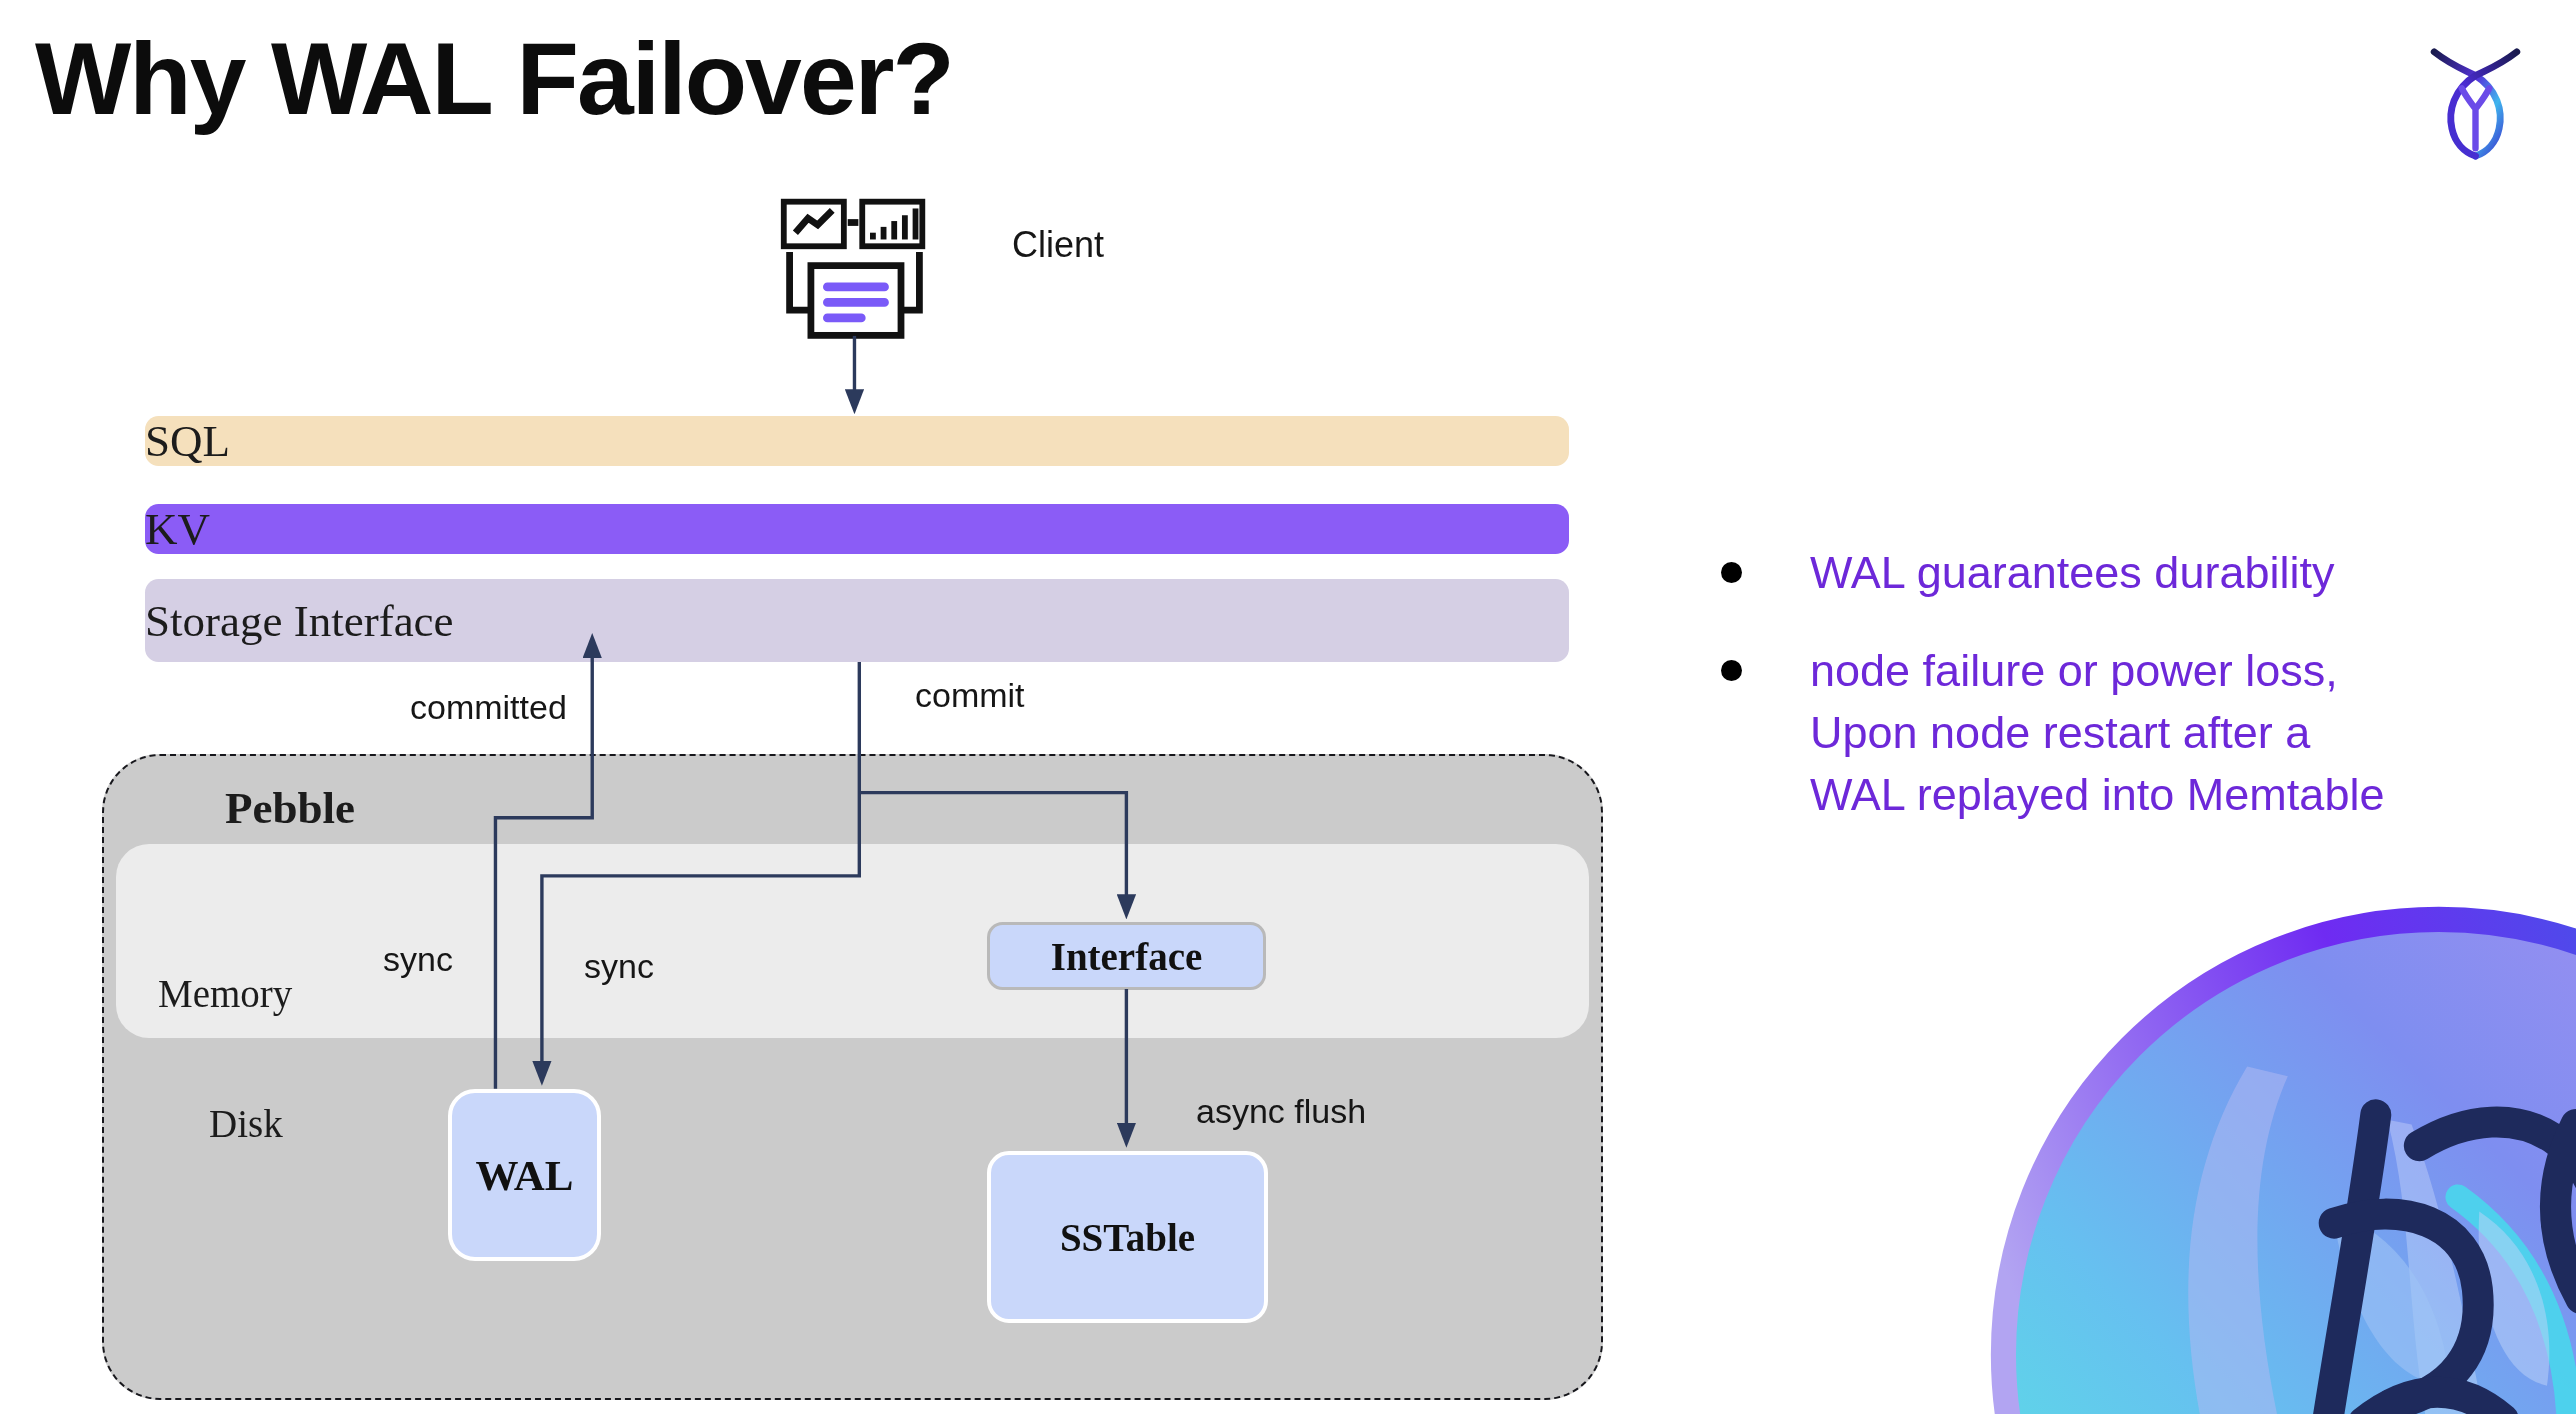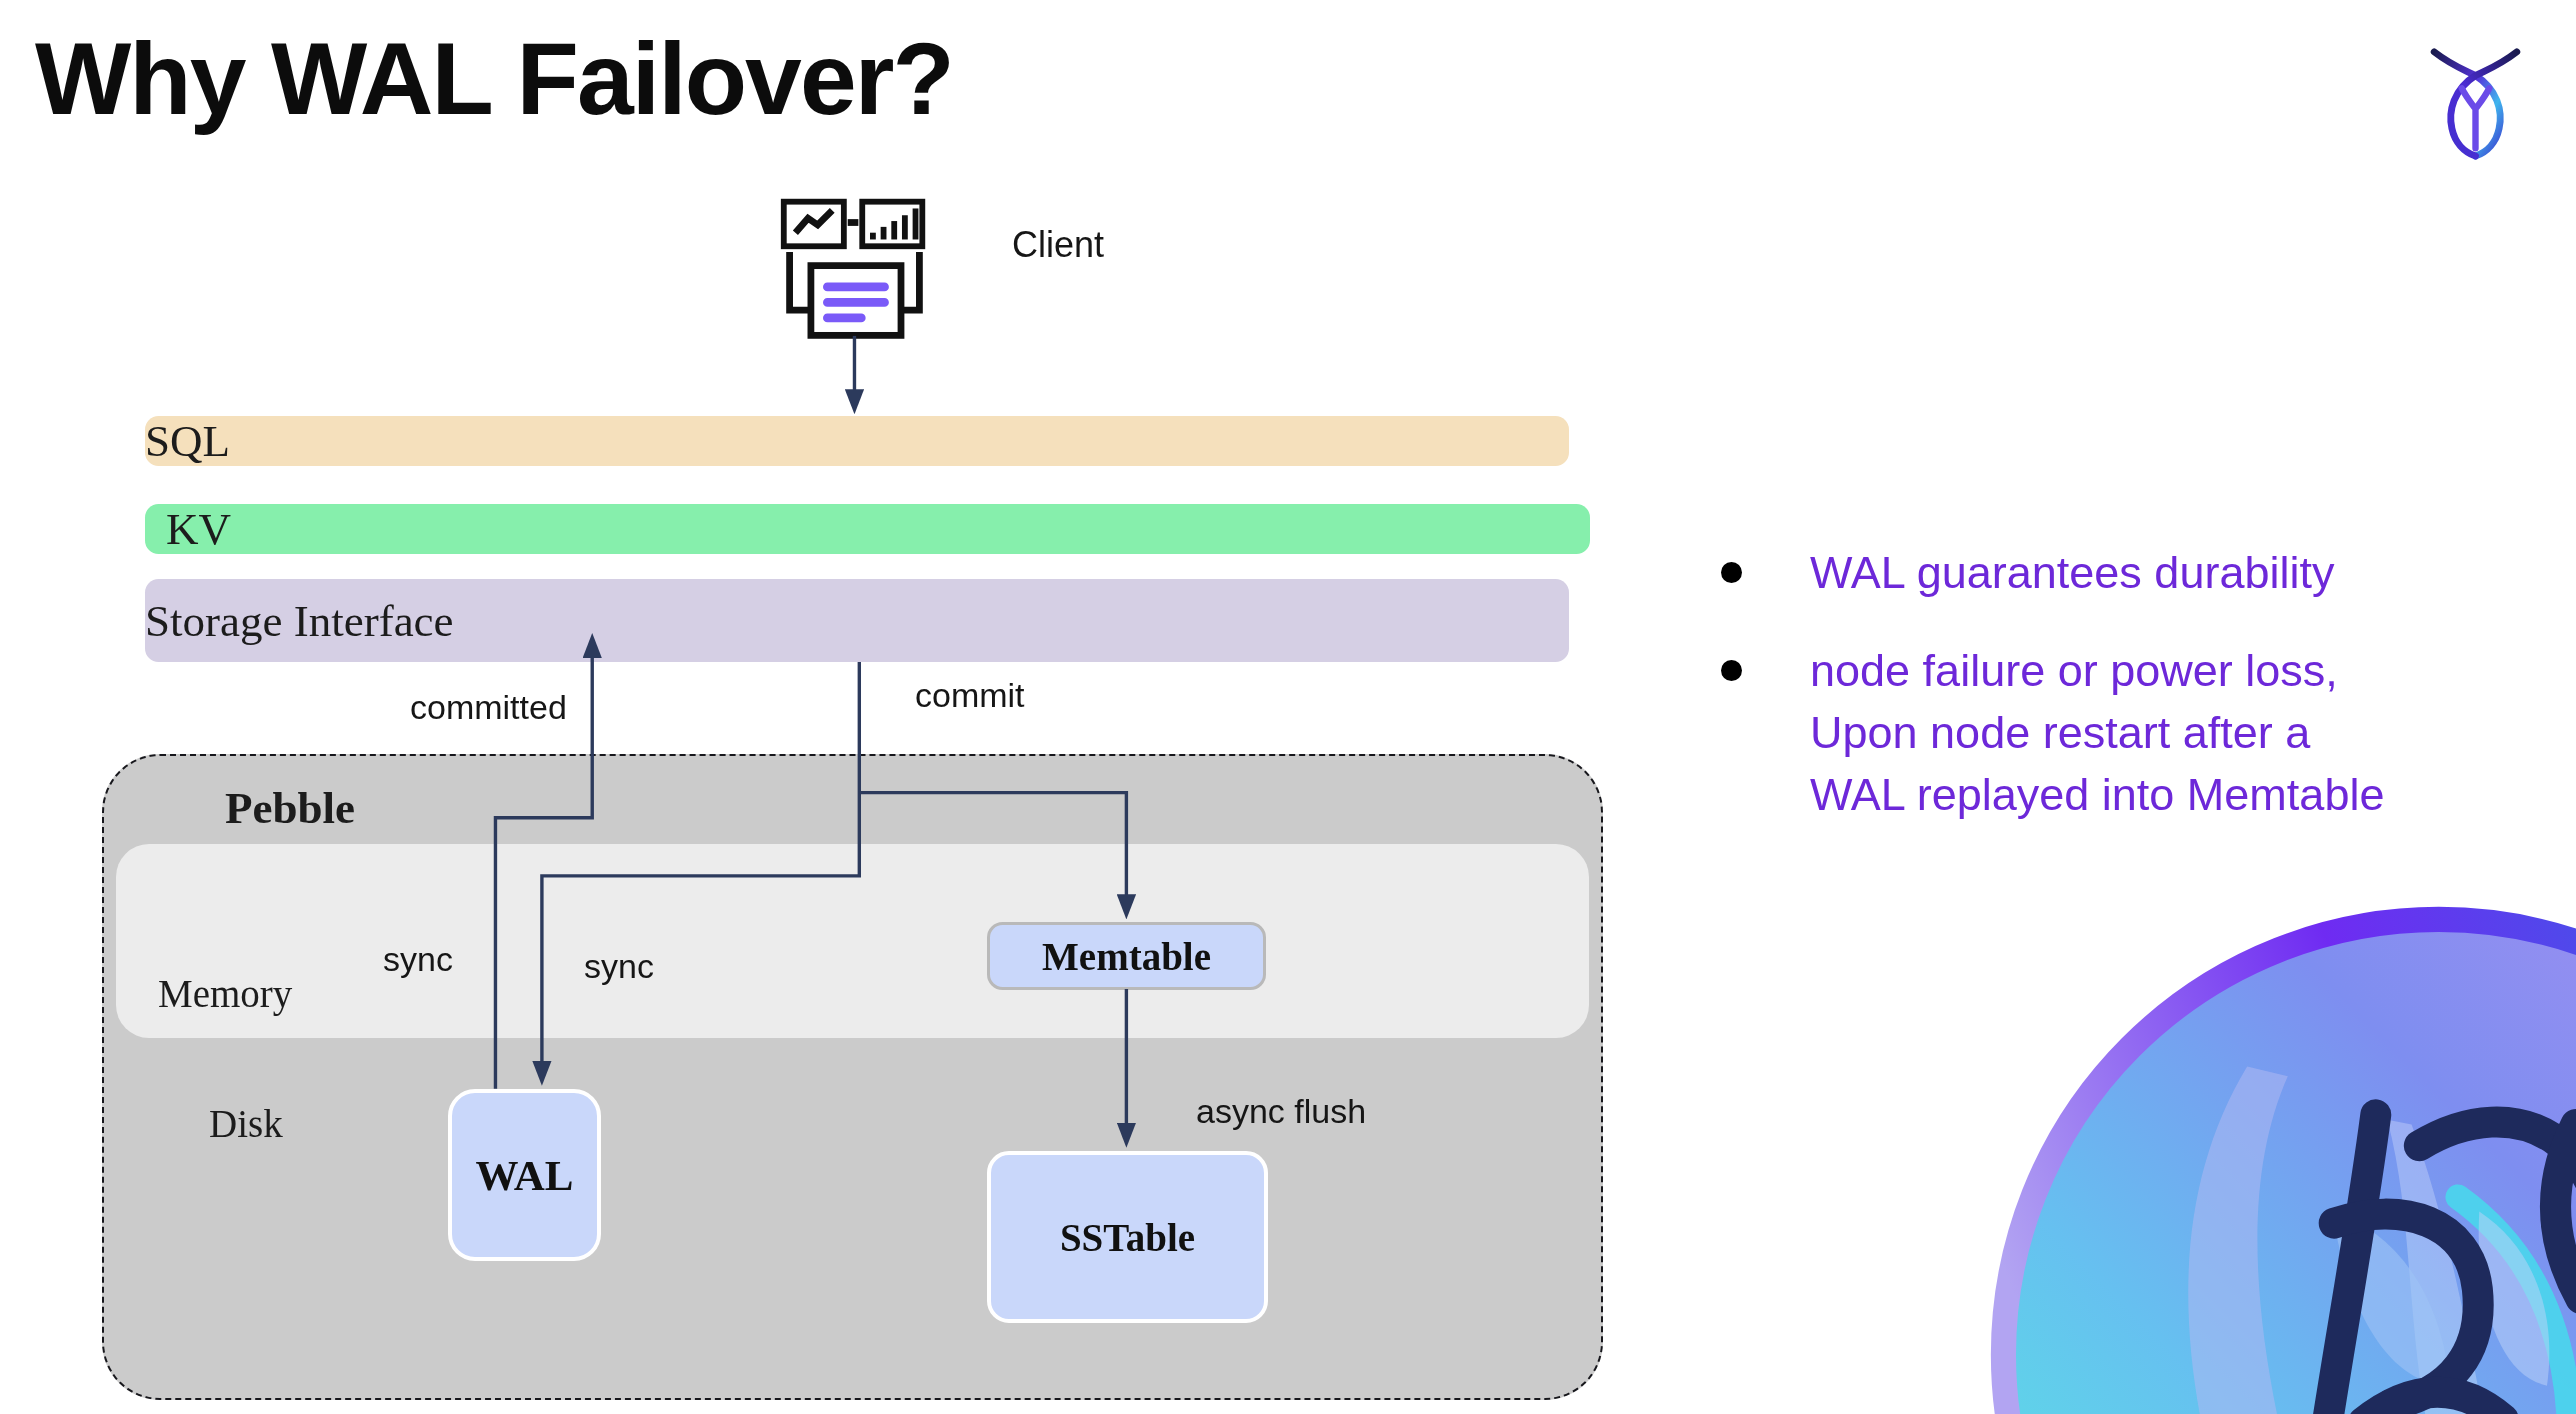--- a/index.html
+++ b/index.html
@@ -138,38 +138,38 @@
     <path d="M 152 62 V 122 H 124" fill="none" stroke="#111" stroke-width="7"></path>
 
     <rect x="40" y="76" width="93" height="72" fill="#fff" stroke="#111" stroke-width="7"></rect>
     <path d="M 57 98 H 116 M 57 114 H 116 M 57 130 H 92" fill="none" stroke-width="9" stroke-linecap="round" stroke="#7A5AF8"></path>
   </svg>
   <div class="abs flow-label lbl-client">Client</div>
 
   <div class="abs bar bar-sql" style="background: rgb(245, 224, 188);">
     <span>SQL</span>
   </div>
-  <div class="abs bar bar-kv" style="background: #86efac; padding-left: 21px;">
+  <div class="abs bar bar-kv" style="background: #8b5cf6;">
     <span>KV</span>
   </div>
   <div class="abs bar bar-storage" style="background: rgb(213, 207, 228);">
     <span>Storage Interface</span>
   </div>
 
   <div class="abs pebble" style="background: rgb(203, 203, 203);"></div>
   <div class="abs memory-band" style="background: rgb(236, 236, 236);"></div>
   <div class="abs zone-label lbl-pebble">Pebble</div>
   <div class="abs zone-label lbl-memory">Memory</div>
   <div class="abs zone-label lbl-disk">Disk</div>
 
   <div class="abs bluebox box-wal" style="background: rgb(201, 215, 250);">
     <span>WAL</span>
   </div>
   <div class="abs bluebox box-memtable" style="background: rgb(201, 215, 250);">
-    <span>Memtable</span>
+    <span>Interface</span>
   </div>
   <div class="abs bluebox box-sstable" style="background: rgb(201, 215, 250);">
     <span>SSTable</span>
   </div>
 
   <svg id="connectors" class="abs" width="2576" height="1415" viewBox="0 0 2662 1462">
     <defs>
       <marker id="ah" viewBox="0 0 13 10" refX="4" refY="5" markerWidth="26" markerHeight="20" orient="auto" markerUnits="userSpaceOnUse">
         <path d="M0,0 L13,5 L0,10 Z" fill="#2C3A5C"></path>
       </marker>

